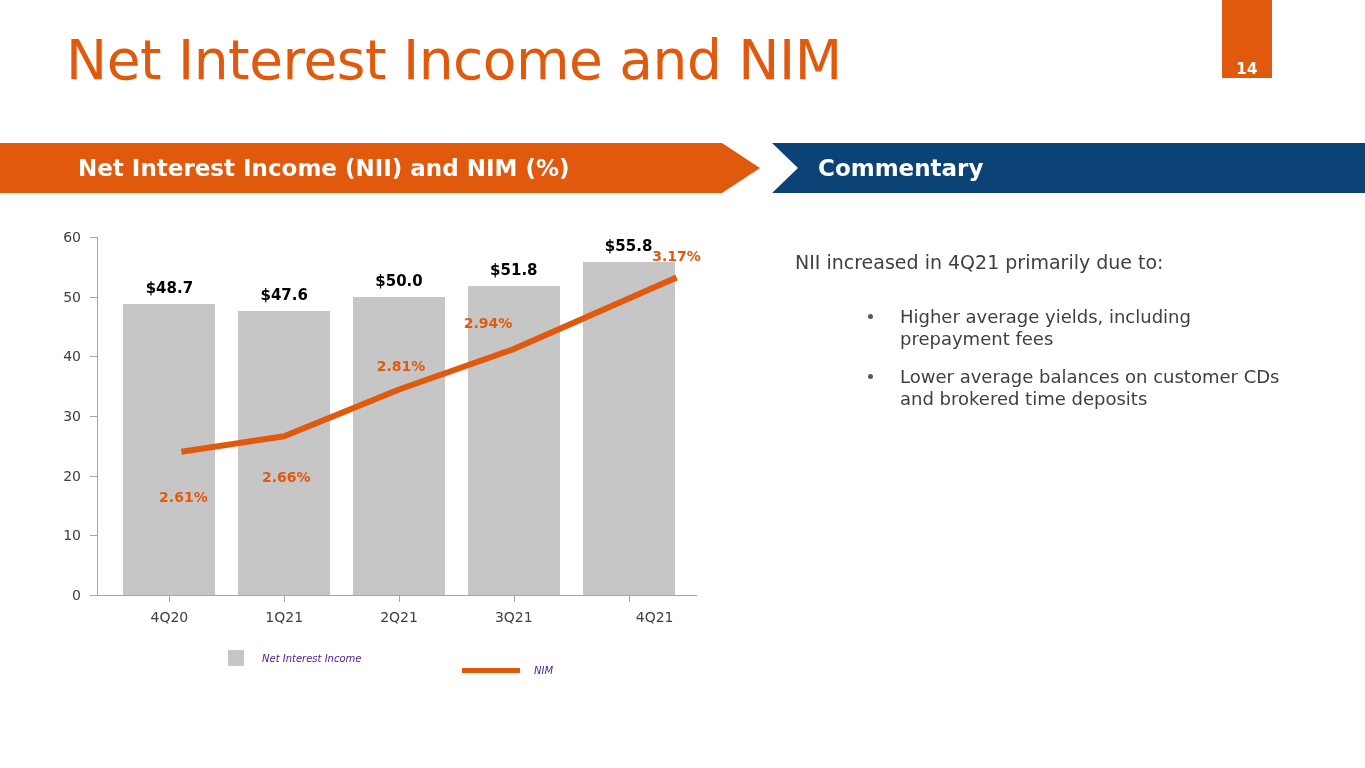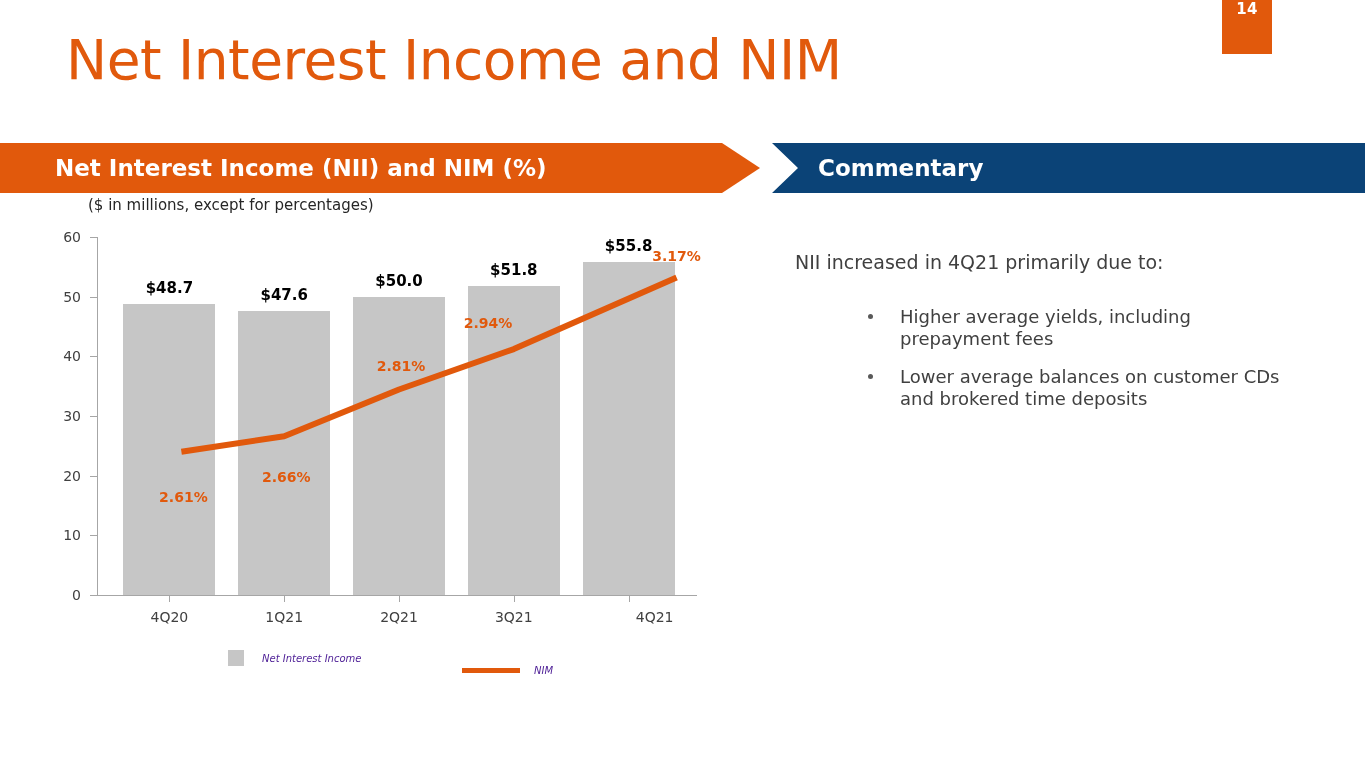--- a/index.html
+++ b/index.html
@@ -7,25 +7,25 @@
     width: 1365px; height: 768px;
     background: #ffffff;
     font-family: "DejaVu Sans", "Liberation Sans", sans-serif;
     overflow: hidden;
   }
   #slide { position: relative; width: 1365px; height: 768px; background: #fff; }
 
   
   .page-badge {
     position: absolute; left: 1222px; top: 0px;
-    width: 50px; height: 54px;
+    width: 50px; height: 78px;
     background: #E1590C;
     color: #ffffff;
     font-size: 15px; font-weight: bold;
-    display: flex; align-items: flex-start; justify-content: center;
+    display: flex; align-items: flex-end; justify-content: center;
     letter-spacing: .2px;
   }
 
   
   .slide-title {
     position: absolute; left: 66px; top: 28px;
     font-size: 55px; font-weight: normal;
     color: #E1590C;
     letter-spacing: -0.5px;
     white-space: nowrap;
@@ -36,21 +36,21 @@
   .banner-row { position: absolute; left: 0; top: 143px; width: 1365px; height: 50px; }
 
   .banner-left {
     position: absolute; left: 0; top: 0;
     width: 760px; height: 50px;
     background: #E1590C;
     -webkit-clip-path: polygon(0 0, 722px 0, 760px 25px, 722px 50px, 0 50px);
     clip-path: polygon(0 0, 722px 0, 760px 25px, 722px 50px, 0 50px);
   }
   .banner-left .banner-text {
-    position: absolute; left: 55px; top: 0; height: 50px;
+    position: absolute; left: 78px; top: 0; height: 50px;
     display: flex; align-items: center;
     color: #ffffff; font-size: 23px; font-weight: bold;
     white-space: nowrap;
   }
 
   .banner-right {
     position: absolute; left: 772px; top: 0;
     width: 593px; height: 50px;
     background: #0B4377;
     -webkit-clip-path: polygon(0 0, 26px 25px, 0 50px, 593px 50px, 593px 0);
@@ -139,21 +139,20 @@
 
   <div class="banner-row">
     <div class="banner-left">
       <span class="banner-text">Net Interest Income (NII) and NIM (%)</span>
     </div>
     <div class="banner-right">
       <span class="banner-text">Commentary</span>
     </div>
   </div>
 
-  <div class="chart-units">($ in millions, except for percentages)</div>
 
   <div class="chart-area">
     <div id="plot">
         <div class="axis-line-v" style="left: 97px; top: 12px; height: 358px;"></div>
         <div class="axis-line-h" style="left: 97px; top: 370px; width: 600px;"></div>
         <div class="tick-mark" style="left: 90px; top: 370px;"></div>
         <div class="y-label" style="top: 370px; right: 679px;">0</div>
         <div class="tick-mark" style="left: 90px; top: 310.333px;"></div>
         <div class="y-label" style="top: 310.333px; right: 679px;">10</div>
         <div class="tick-mark" style="left: 90px; top: 250.667px;"></div>

